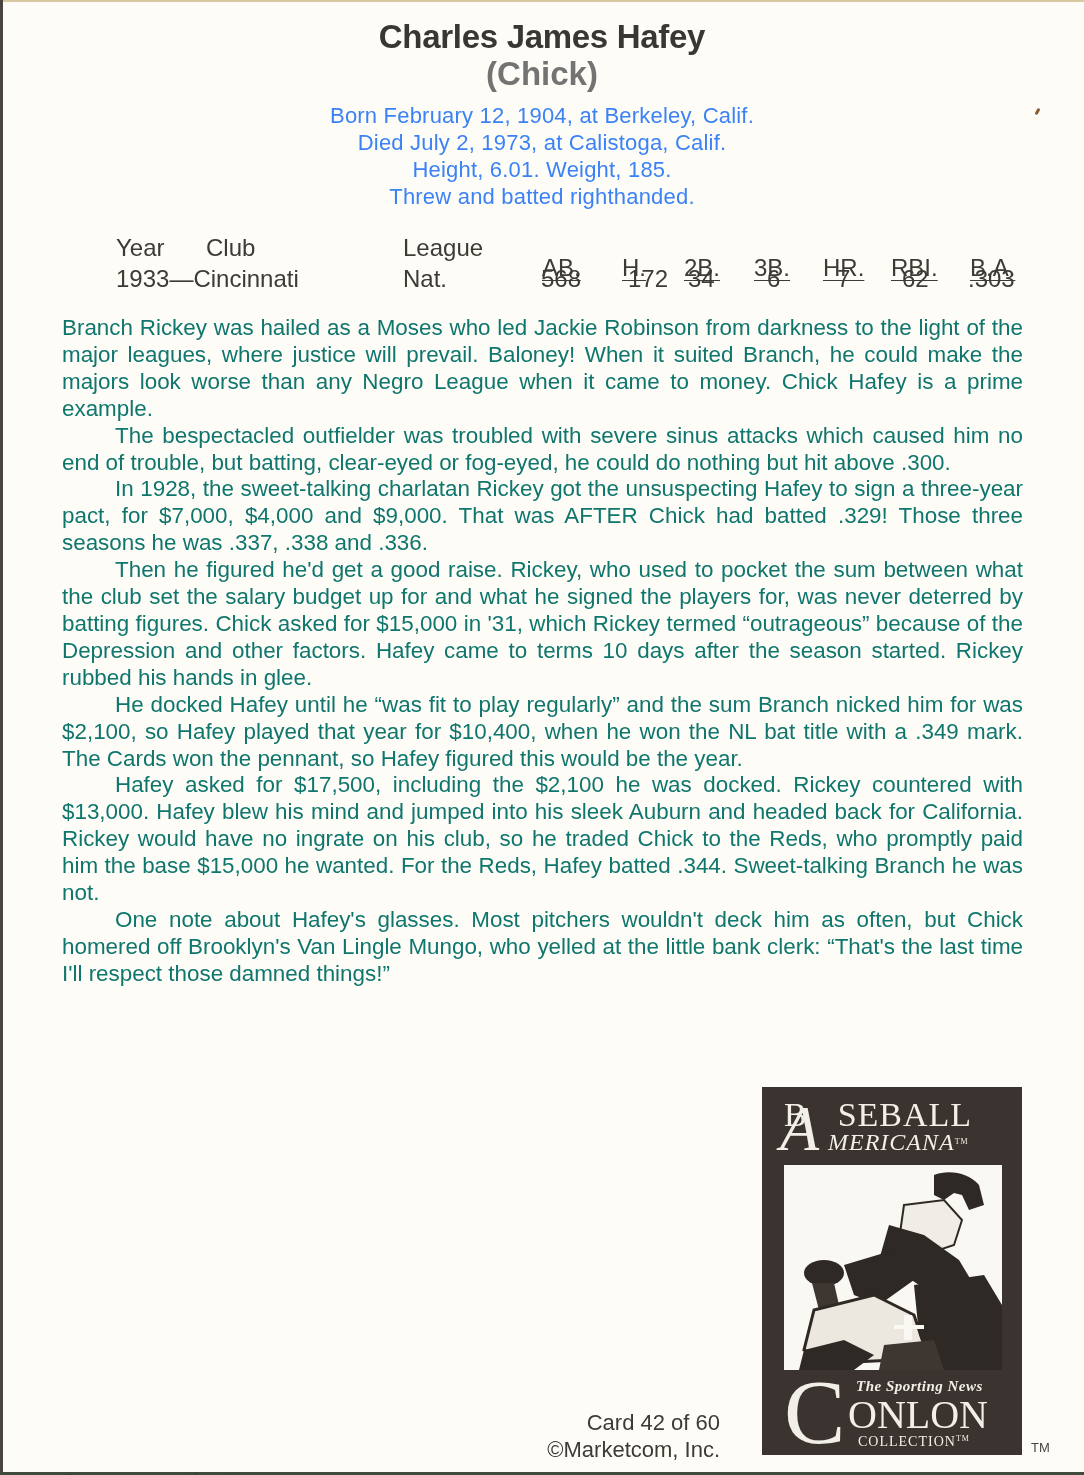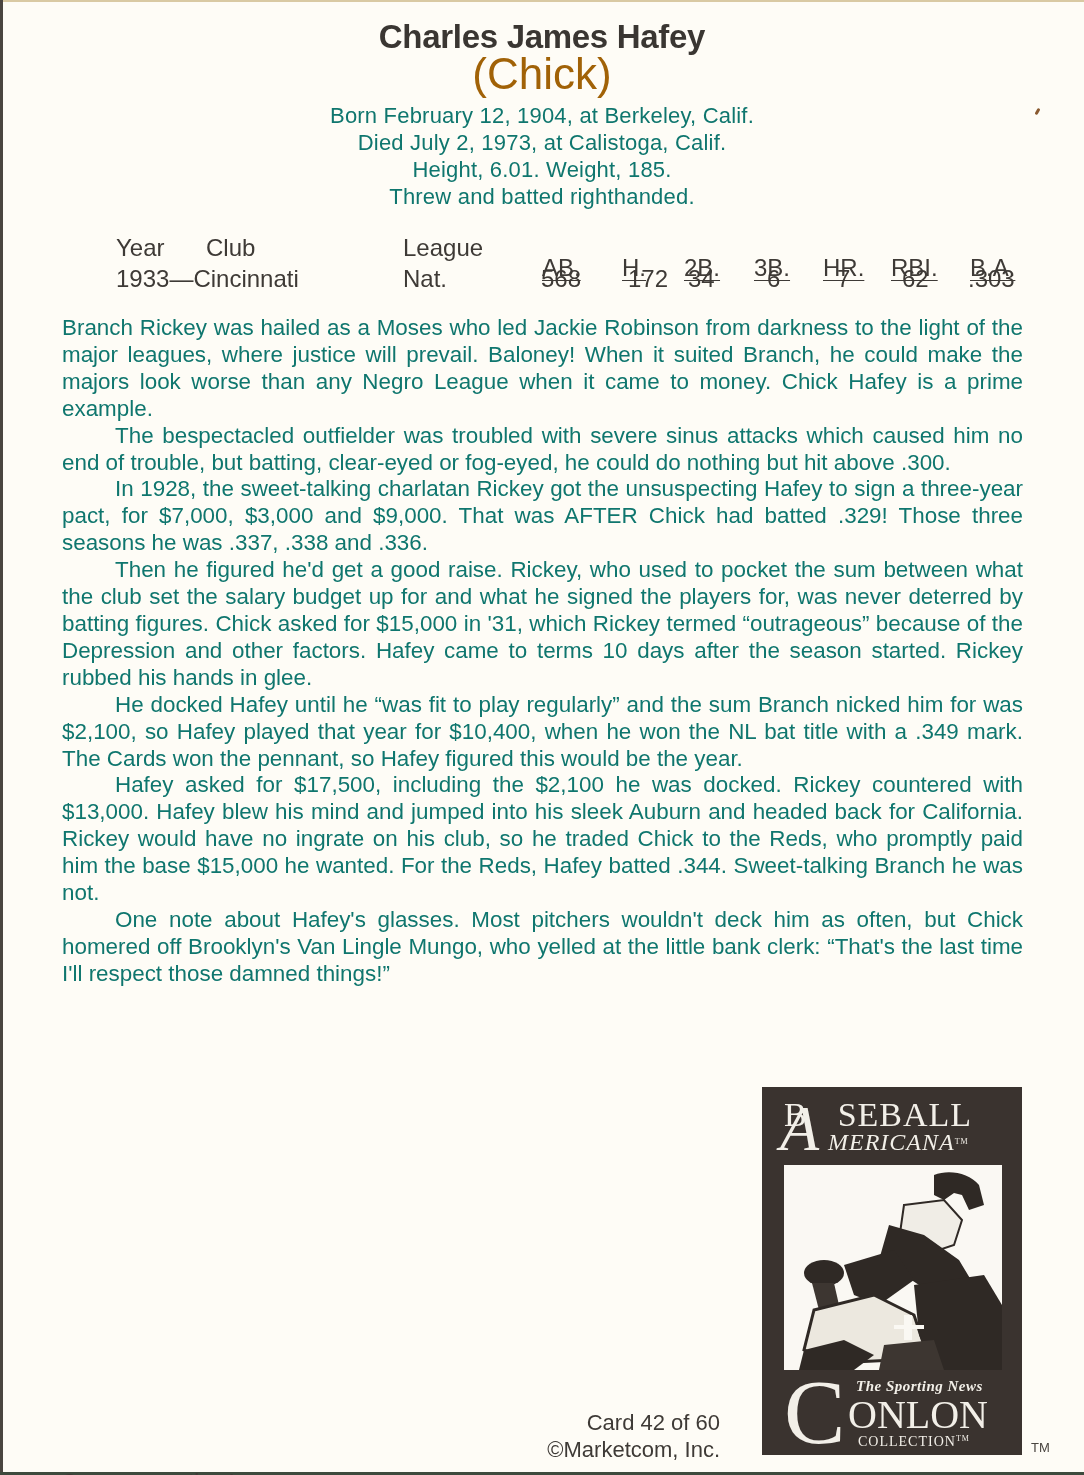--- a/index.html
+++ b/index.html
@@ -33,30 +33,30 @@
       text-align: center;
     }
     .player-name {
       font-size: 33px;
       font-weight: bold;
       line-height: 37px;
       color: #3a3632;
       letter-spacing: -0.3px;
     }
     .nickname {
-      font-size: 44px;
-      font-weight: normal;
+      font-size: 33px;
+      font-weight: bold;
       line-height: 37px;
-      color: #a16207;
+      color: #737373;
     }
     .bio {
       margin-top: 10px;
       font-size: 22px;
       line-height: 27px;
-      color: #0f766e;
+      color: #3b82f6;
       letter-spacing: 0.2px;
     }
     .stats {
       position: absolute;
       left: 116px; top: 232px;
       width: 910px;
       font-size: 24px;
       line-height: 31px;
       color: #3e3a36;
     }
@@ -245,21 +245,21 @@
     <span style="left:651px">6</span>
     <span style="left:721px">7</span>
     <span style="left:786px">62</span>
     <span style="left:852px">.303</span>
   </div>
 </div>
 
 <div class="body-text">
   <p class="first">Branch Rickey was hailed as a Moses who led Jackie Robinson from darkness to the light of the major leagues, where justice will prevail. Baloney! When it suited Branch, he could make the majors look worse than any Negro League when it came to money. Chick Hafey is a prime example.</p>
   <p>The bespectacled outfielder was troubled with severe sinus attacks which caused him no end of trouble, but batting, clear-eyed or fog-eyed, he could do nothing but hit above .300.</p>
-  <p>In 1928, the sweet-talking charlatan Rickey got the unsuspecting Hafey to sign a three-year pact, for $7,000, $3,000 and $9,000. That was AFTER Chick had batted .329! Those three seasons he was .337, .338 and .336.</p>
+  <p>In 1928, the sweet-talking charlatan Rickey got the unsuspecting Hafey to sign a three-year pact, for $7,000, $4,000 and $9,000. That was AFTER Chick had batted .329! Those three seasons he was .337, .338 and .336.</p>
   <p>Then he figured he'd get a good raise. Rickey, who used to pocket the sum between what the club set the salary budget up for and what he signed the players for, was never deterred by batting figures. Chick asked for $15,000 in '31, which Rickey termed “outrageous” because of the Depression and other factors. Hafey came to terms 10 days after the season started. Rickey rubbed his hands in glee.</p>
   <p>He docked Hafey until he “was fit to play regularly” and the sum Branch nicked him for was $2,100, so Hafey played that year for $10,400, when he won the NL bat title with a .349 mark. The Cards won the pennant, so Hafey figured this would be the year.</p>
   <p>Hafey asked for $17,500, including the $2,100 he was docked. Rickey countered with $13,000. Hafey blew his mind and jumped into his sleek Auburn and headed back for California. Rickey would have no ingrate on his club, so he traded Chick to the Reds, who promptly paid him the base $15,000 he wanted. For the Reds, Hafey batted .344. Sweet-talking Branch he was not.</p>
   <p>One note about Hafey's glasses. Most pitchers wouldn't deck him as often, but Chick homered off Brooklyn's Van Lingle Mungo, who yelled at the little bank clerk: “That's the last time I'll respect those damned things!”</p>
 </div>
 
 <div class="footer-left">
   <div>Commemorative Issue</div>
   <div>Litho in U.S.A.</div>
 </div>

